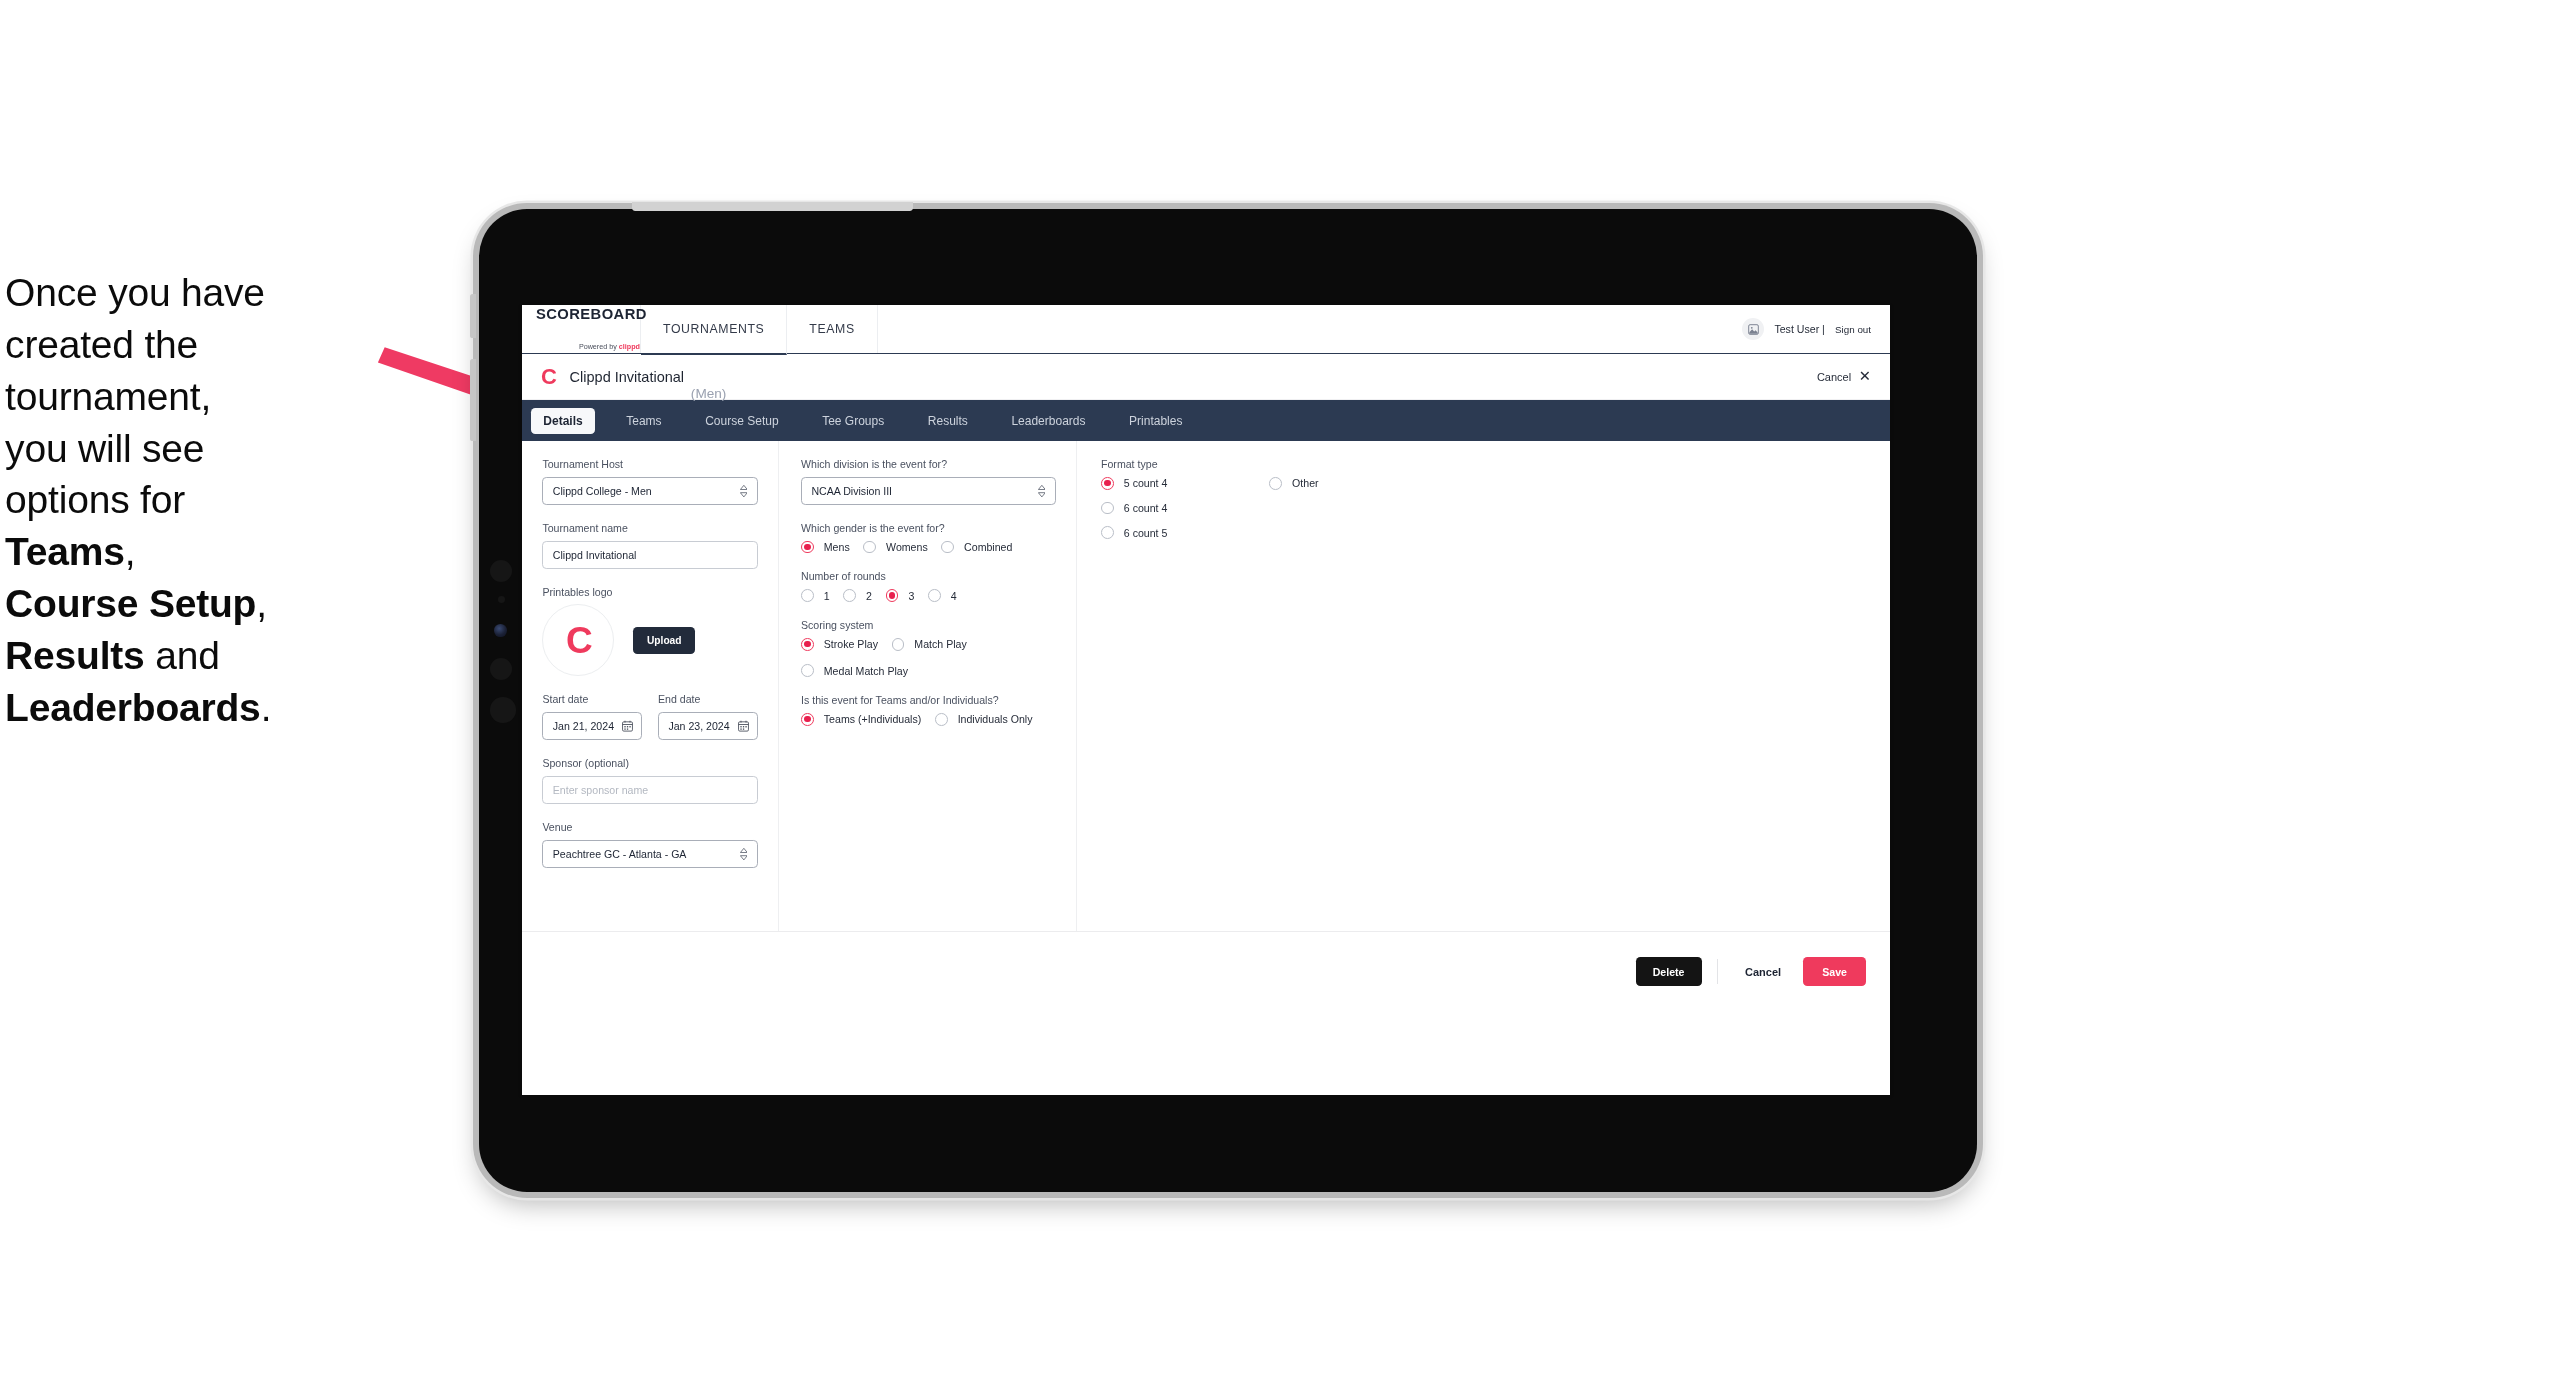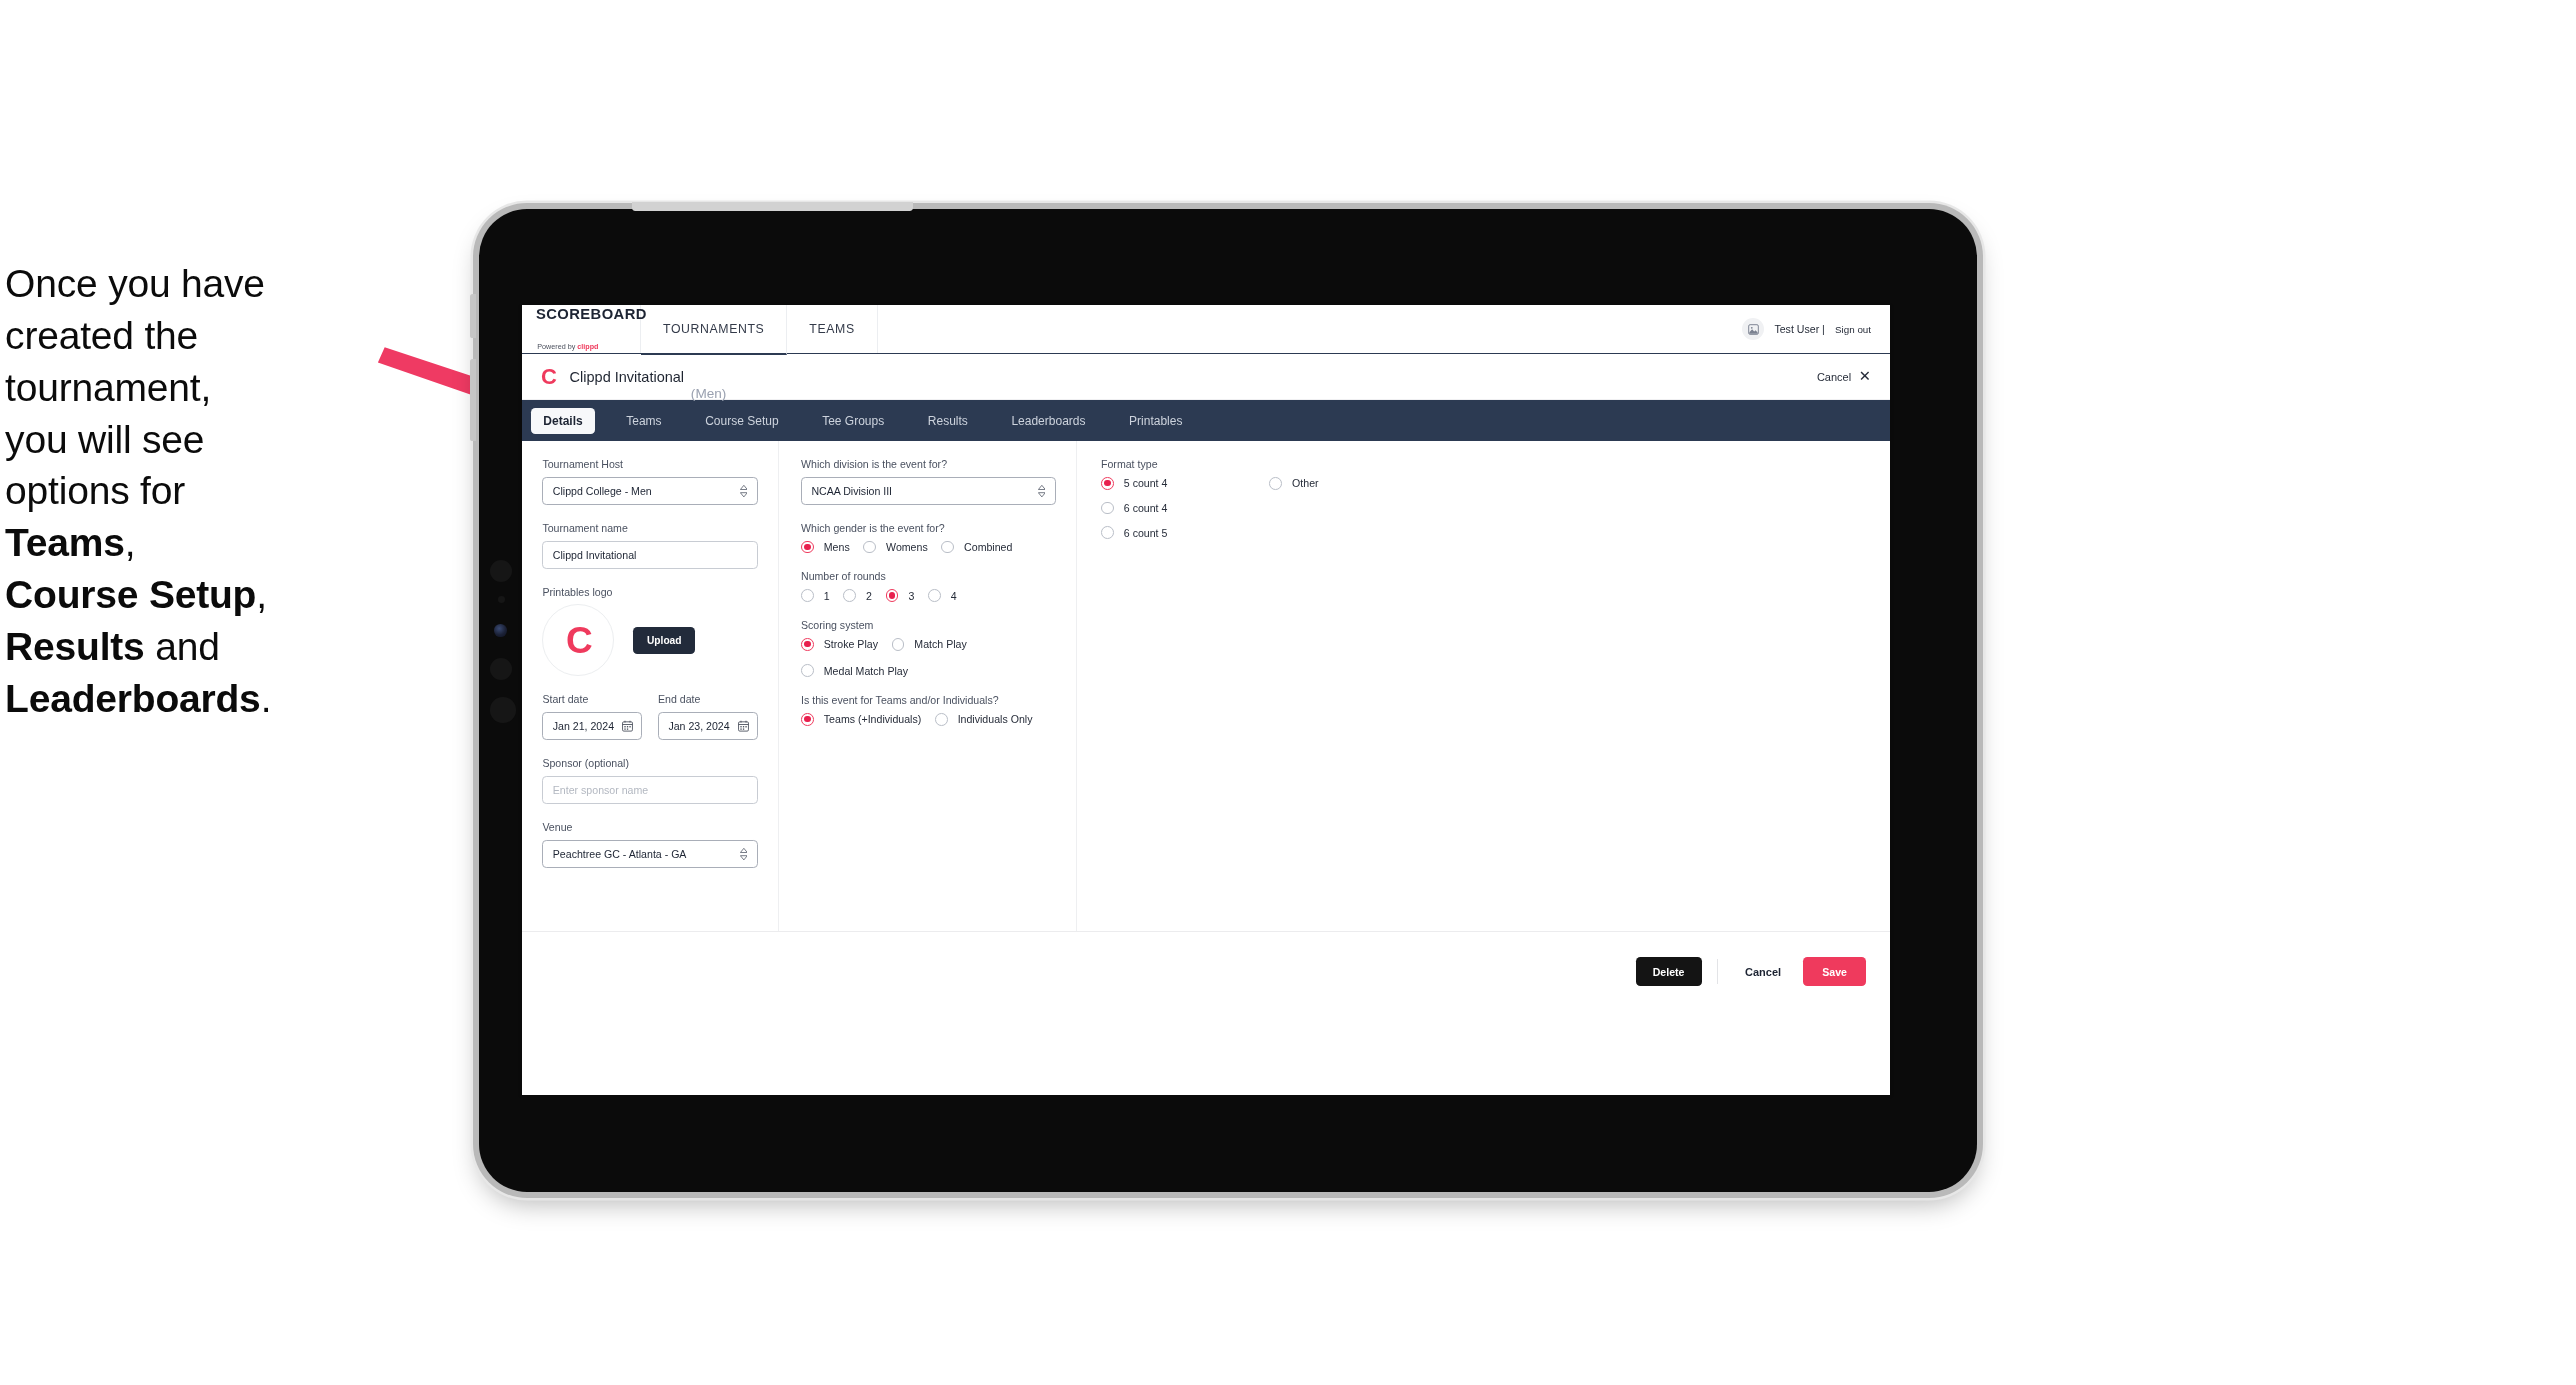--- a/index.html
+++ b/index.html
@@ -7,21 +7,21 @@
     width: 2576px; height: 1386px;
     background: #ffffff;
     font-family: "Liberation Sans", sans-serif;
     overflow: hidden;
   }
   #stage { position: relative; width: 2576px; height: 1386px; }
 
   
   .annotation {
     position: absolute;
-    left: 5.1px; top: 258px;
+    left: 5.1px; top: 267px;
     width: 426px;
     font-size: 39px;
     line-height: 1.33;
     color: #0b0b0b;
     font-weight: 400;
     letter-spacing: -0.2px;
   }
   .annotation b { font-weight: 700; }
 
   
@@ -84,21 +84,21 @@
     justify-content: center;
     padding-left: 15.3px;
     border-right: 0.9px solid #eceef1;
   }
   .brand-main {
     font-size: 14.5px; font-weight: 800; letter-spacing: 0.4px;
     color: #1d2433; line-height: 1;
     font-family: "Liberation Sans", sans-serif;
     transform: scaleX(1.02);
   }
-  .brand-sub { font-size: 7.2px; color: #4a4f5c; margin-top: 20px; }
+  .brand-sub { font-size: 7.2px; color: #4a4f5c; margin-top: 20px; text-align: right; }
   .brand-sub i { font-style: normal; color: #ef3a5d; font-weight: 700; }
 
   .topnav-tabs { display: flex; }
   .tnav {
     padding: 0 22px;
     display: flex; align-items: center;
     font-size: 12.3px; letter-spacing: 0.6px;
     color: #333a49;
     border-right: 0.9px solid #eceef1;
     cursor: pointer;

